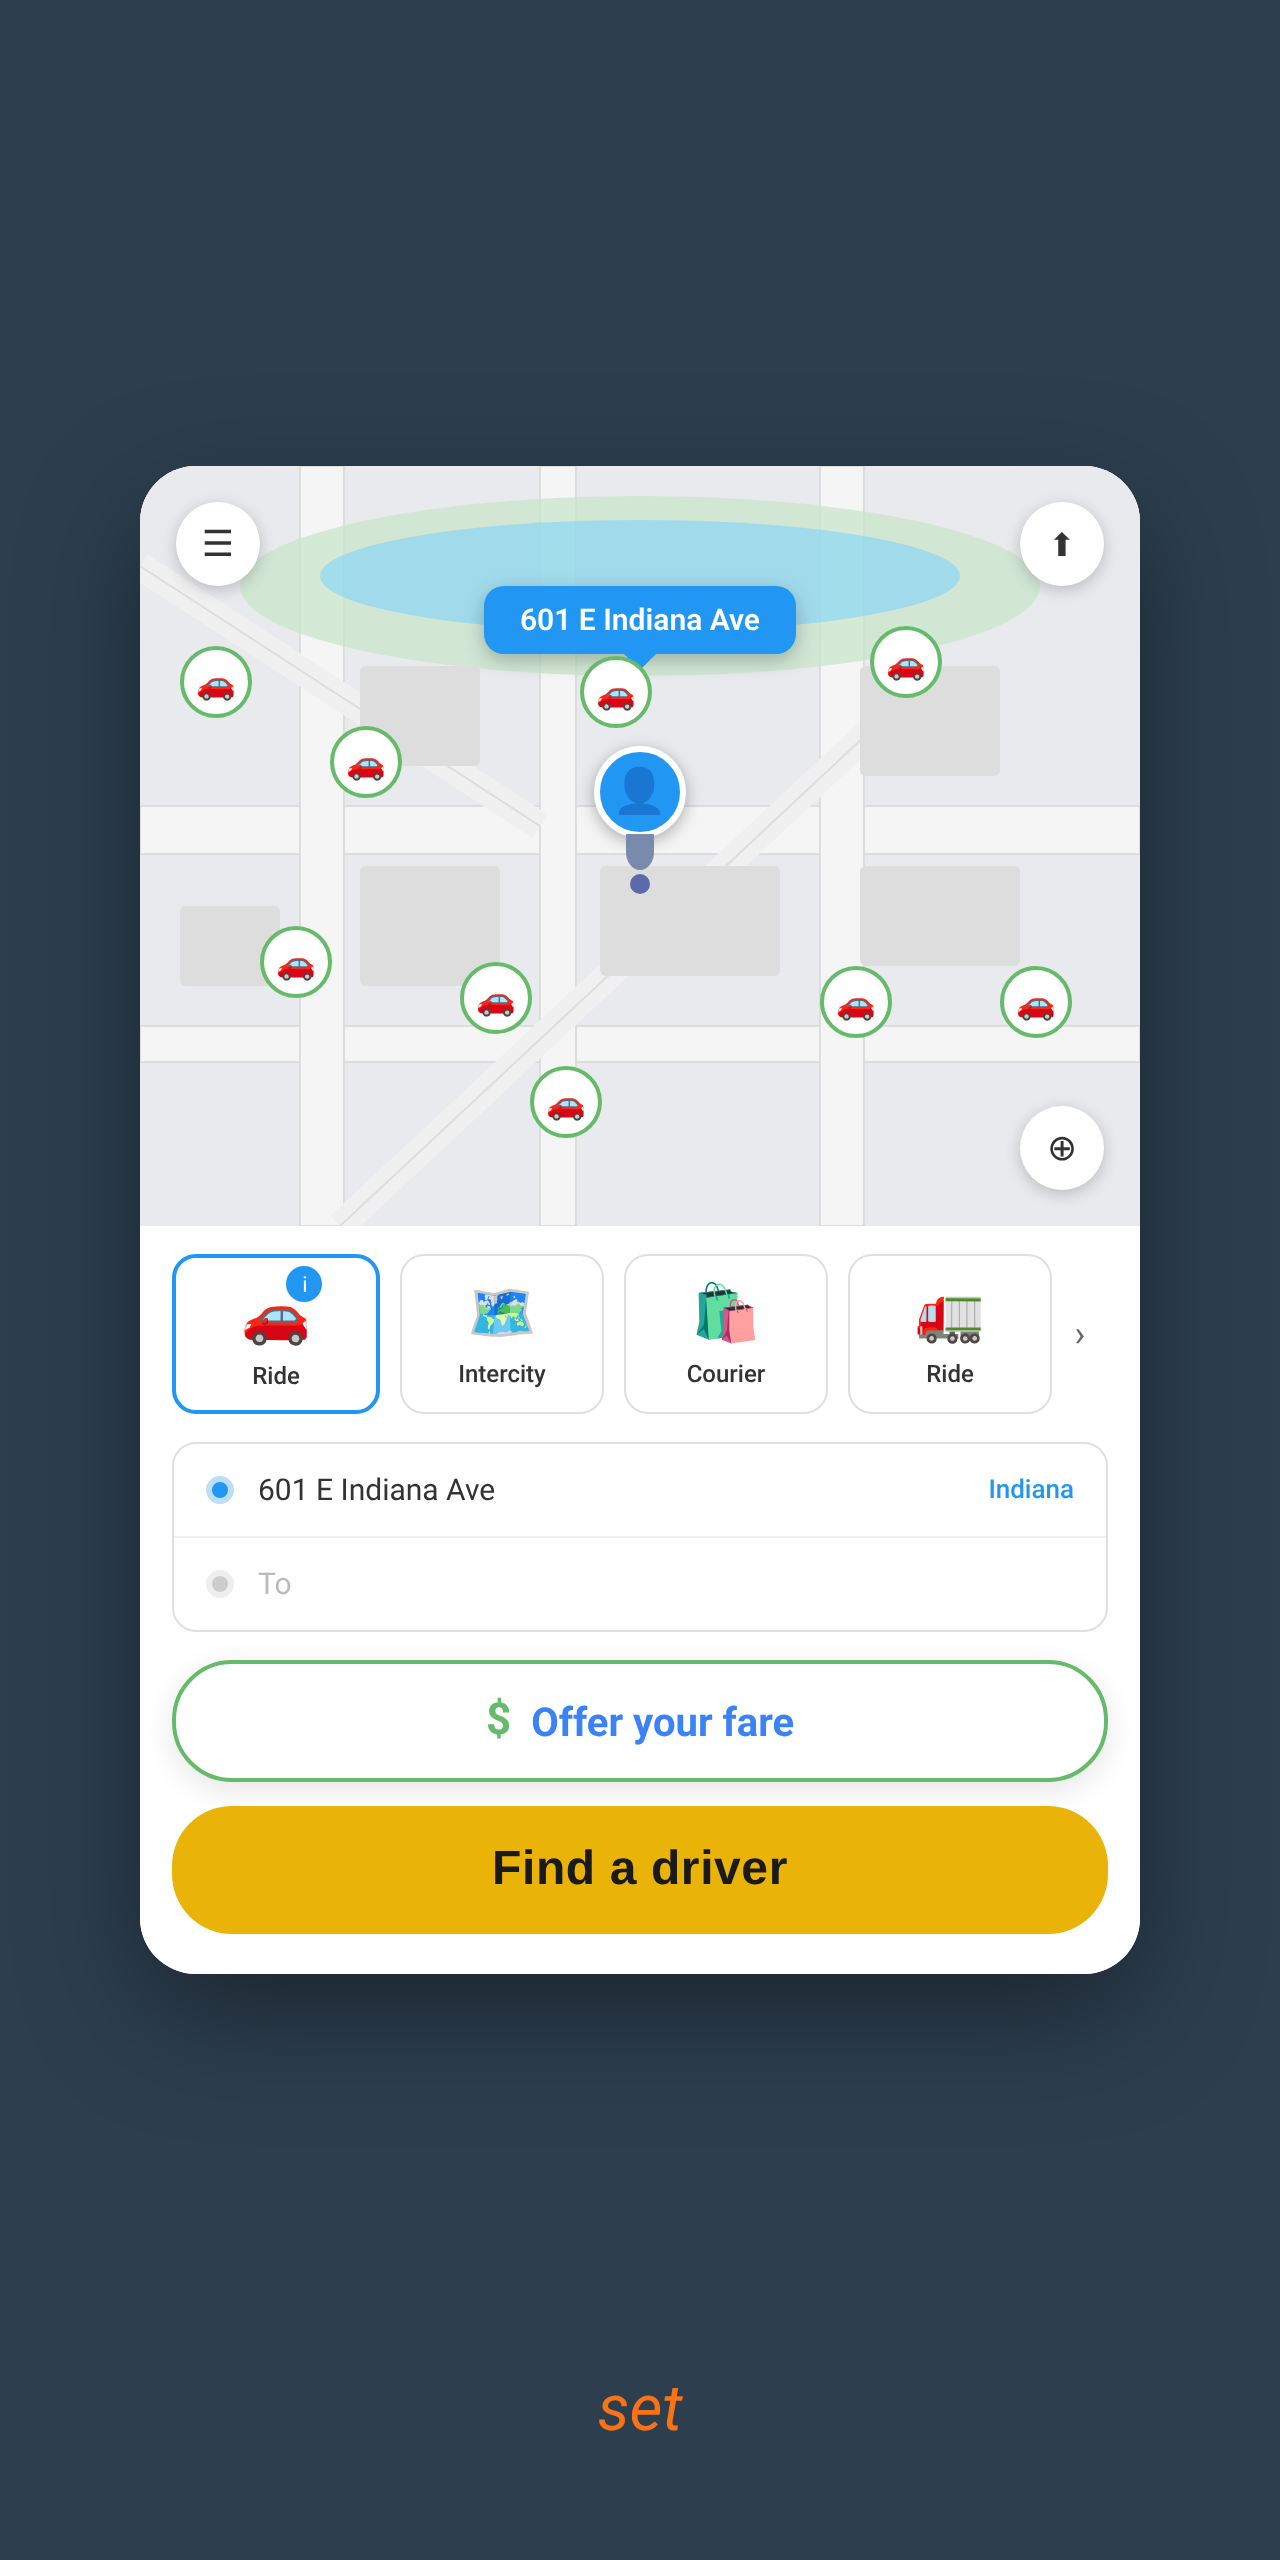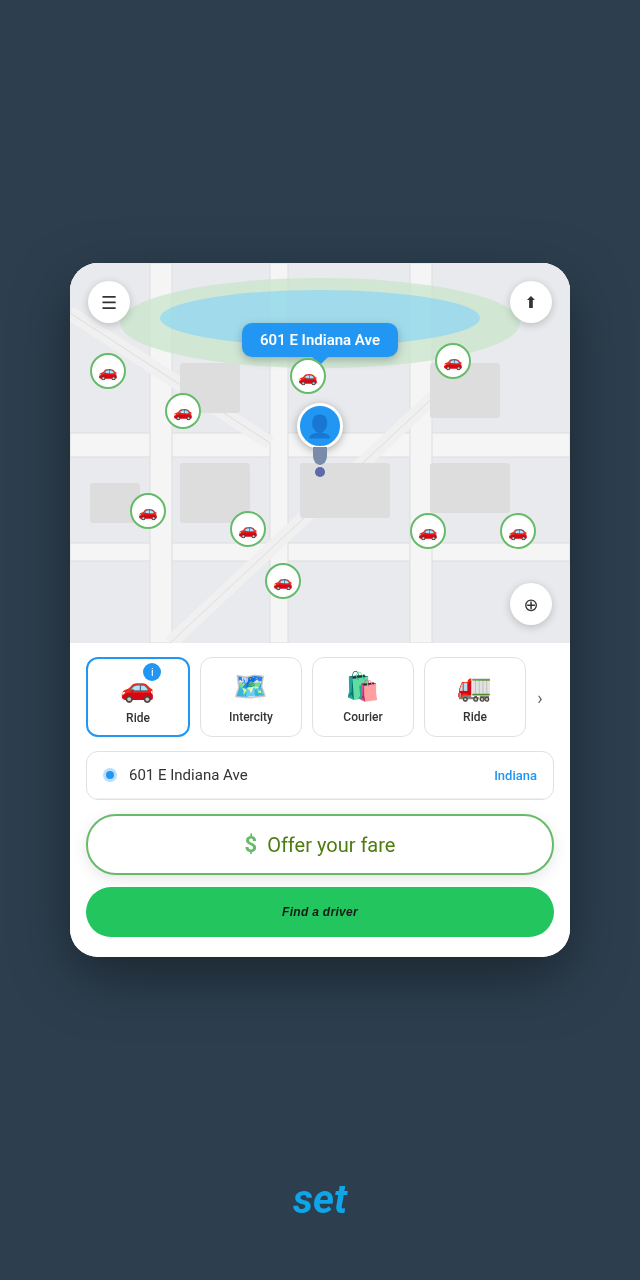--- a/index.html
+++ b/index.html
@@ -281,52 +281,51 @@
     }
 
     .offer-fare-icon {
       font-size: 22px;
       color: #66bb6a;
       font-weight: bold;
     }
 
     .offer-fare-text {
       font-size: 20px;
-      font-weight: 400;
-      color: #4d7c0f;
+      font-weight: 700;
+      color: #3b82f6;
     }
 
     
     .find-driver-btn {
-      background: #22c55e;
+      background: #eab308;
       border: none;
       border-radius: 30px;
       padding: 18px;
       width: 100%;
-      font-size: 12px;
+      font-size: 24px;
       font-weight: 700;
       color: #1a1a1a;
       cursor: pointer;
       letter-spacing: 0.3px;
-      font-style: italic;
     }
 
     
     .footer-brand {
       position: absolute;
       bottom: 60px;
       left: 50%;
       transform: translateX(-50%);
       text-align: center;
     }
 
     .brand-set {
-      font-size: 40px;
-      font-weight: 700;
-      color: #0ea5e9;
+      font-size: 32px;
+      font-weight: 400;
+      color: #f97316;
       font-style: italic;
       line-height: 1;
       display: block;
     }
 
     .brand-fare {
       font-size: 32px;
       font-weight: 700;
       color: white;
       line-height: 1.1;
@@ -427,20 +426,24 @@
       <div class="scroll-arrow">›</div>
     </div>
 
     
     <div class="location-inputs" style="margin-top:14px;">
       <div class="location-row">
         <div class="location-dot dot-blue"></div>
         <span class="location-text">601 E Indiana Ave</span>
         <span class="entrance-btn">Indiana</span>
       </div>
+      <div class="location-row">
+        <div class="location-dot dot-gray"></div>
+        <span class="location-text placeholder">To</span>
+      </div>
     </div>
 
     
     <div class="offer-fare-btn">
       <span class="offer-fare-icon">$</span>
       <span class="offer-fare-text">Offer your fare</span>
     </div>
 
     
     <button class="find-driver-btn">Find a driver</button>

